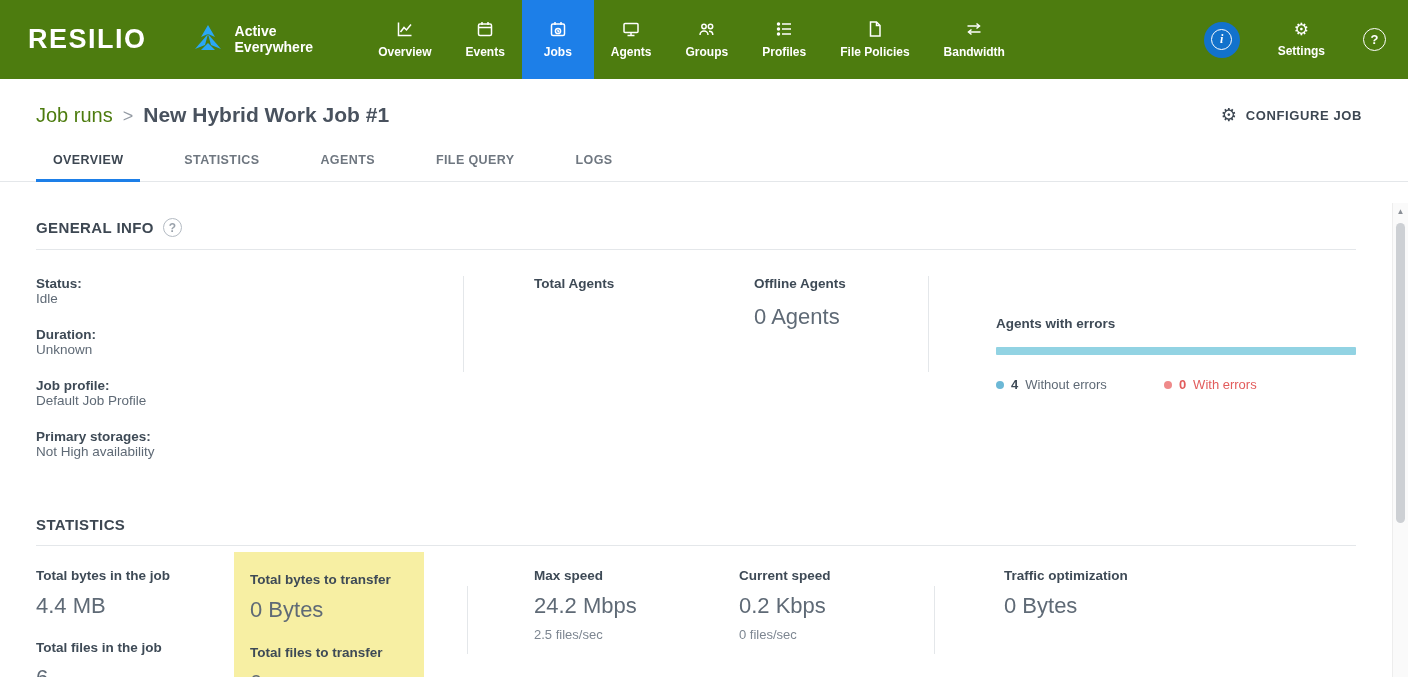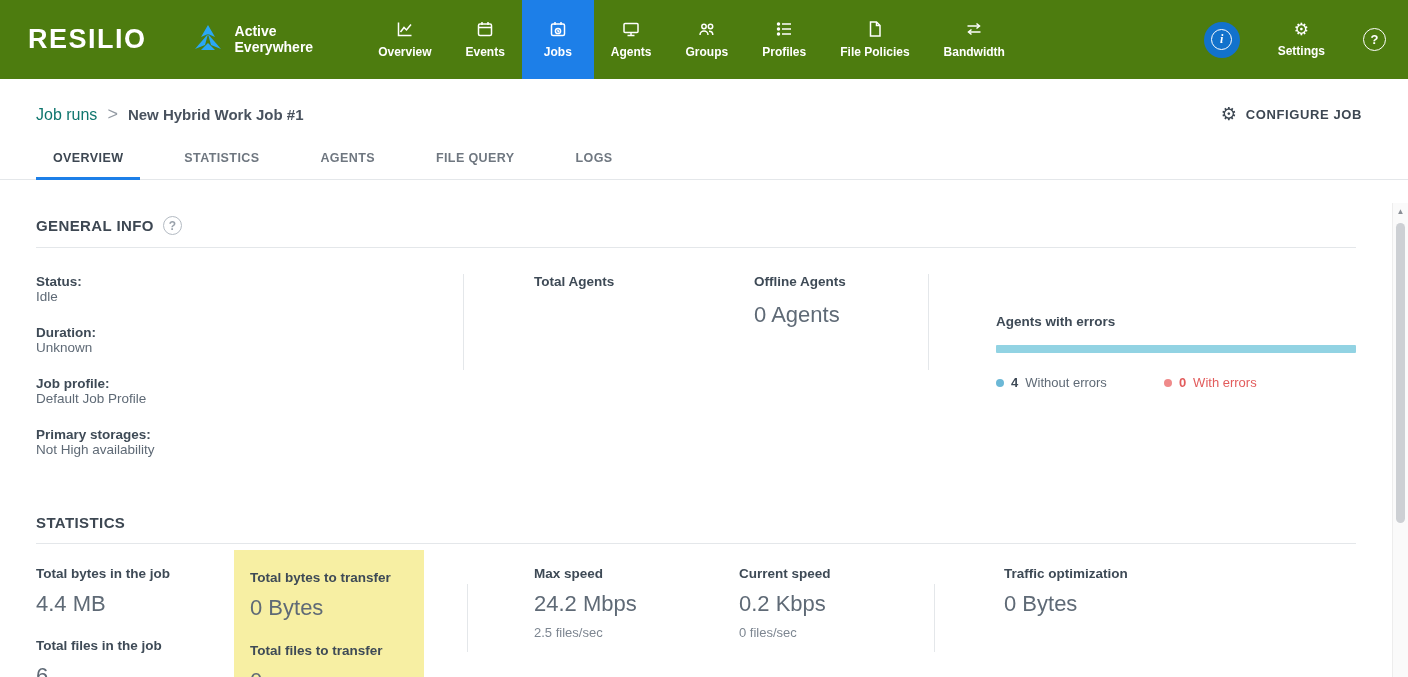--- a/index.html
+++ b/index.html
@@ -29,23 +29,23 @@
     font:italic 700 12px "Liberation Serif", serif; color:#fff; }
   .settings { display:flex; flex-direction:column; align-items:center; gap:5px; cursor:pointer; }
   .help-btn { width:23px; height:23px; border:1.6px solid #fff; border-radius:50%;
     display:flex; align-items:center; justify-content:center; font-size:13px; font-weight:700;
     color:#fff; background:transparent; cursor:pointer; }
 
   
   .page-header { display:flex; align-items:center; justify-content:space-between;
     padding:24px 46px 0 36px; }
   .breadcrumb-row { display:flex; align-items:baseline; gap:10px; }
-  .crumb { font-size:16px; color:#0f766e; cursor:pointer; }
+  .crumb { font-size:20px; color:#4d7c0f; cursor:pointer; }
   .crumb-sep { font-size:18px; color:#939aa3; }
-  .page-title { font-size:15px; color:#49525e; font-weight:600; }
+  .page-title { font-size:21px; color:#49525e; font-weight:600; }
   .configure { display:flex; align-items:center; gap:9px; background:none; border:none;
     cursor:pointer; color:#3d4752; font-family:inherit; }
   .configure .gear { font-size:18px; color:#3d4752; }
   .configure-label { font-size:13px; font-weight:700; letter-spacing:0.6px; color:#3d4752; }
 
   
   .tabs { display:flex; margin-top:26px; border-bottom:1px solid #e4e7ea; padding-left:36px; }
   .tab { padding:0 17px 14px 17px; margin-right:27px; font-size:12.5px; font-weight:700;
     letter-spacing:0.4px; color:#6f7780; cursor:pointer; position:relative; }
   .tab.active { color:#3d4752; }

